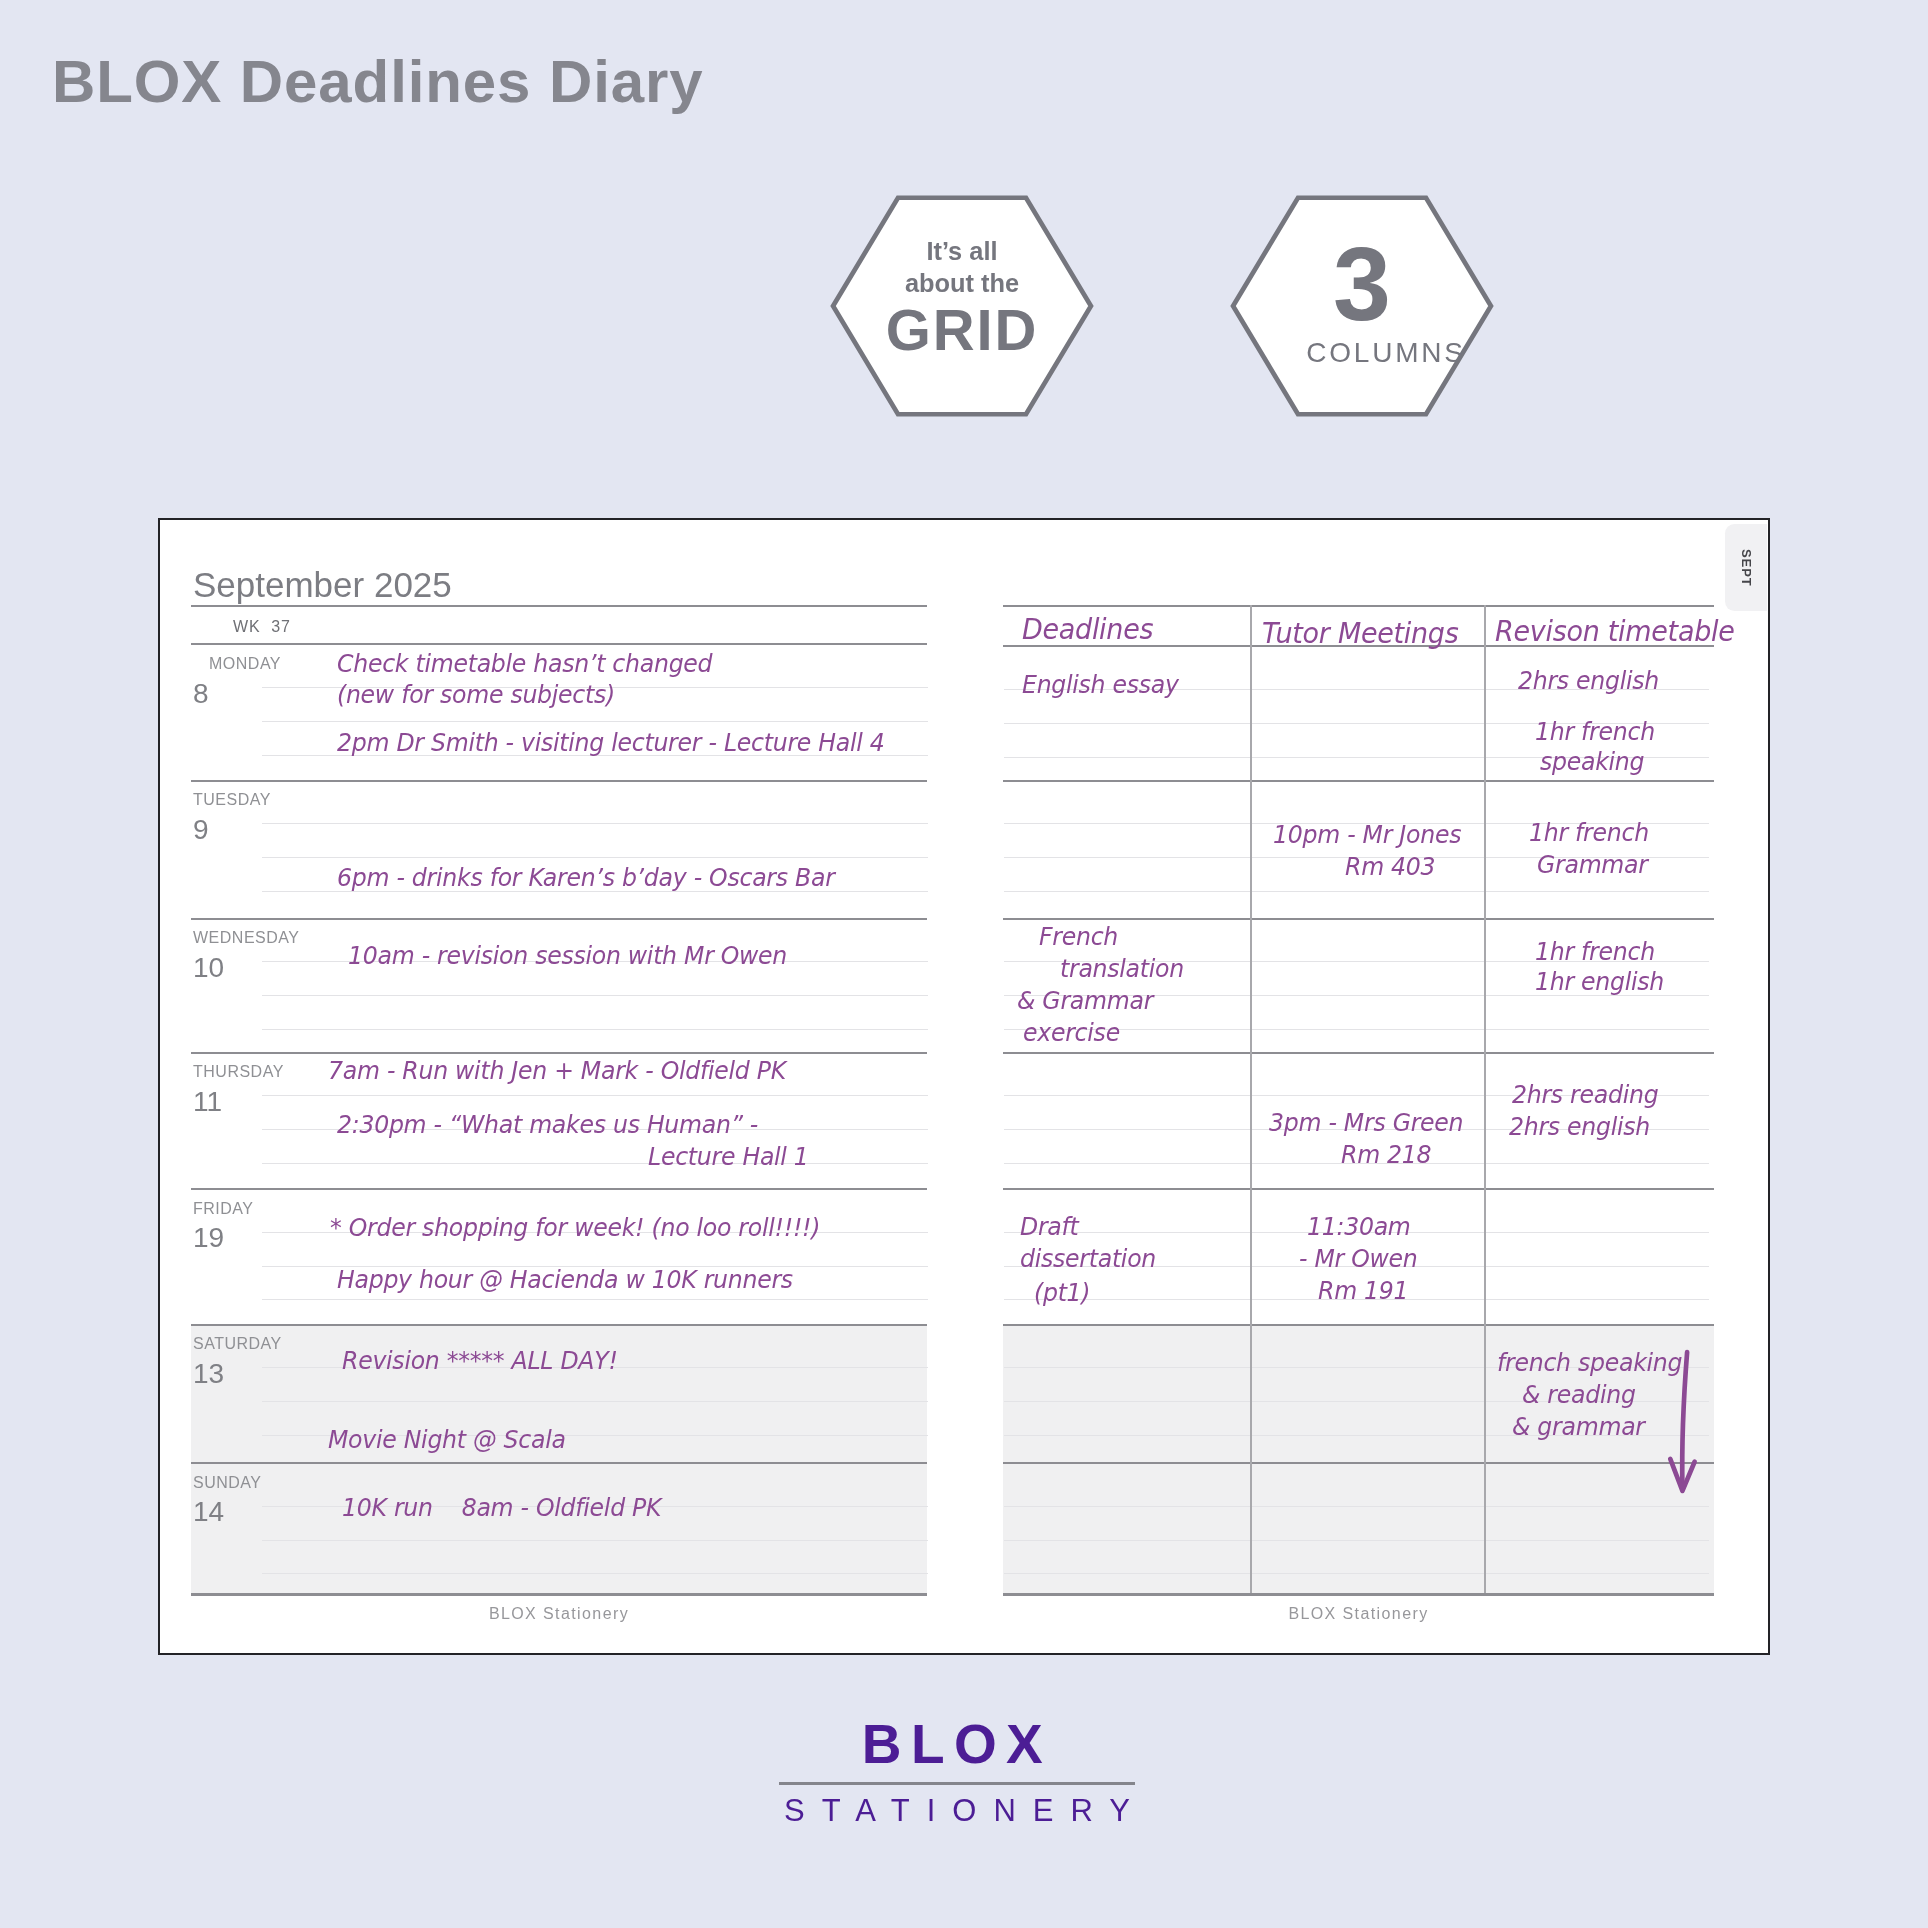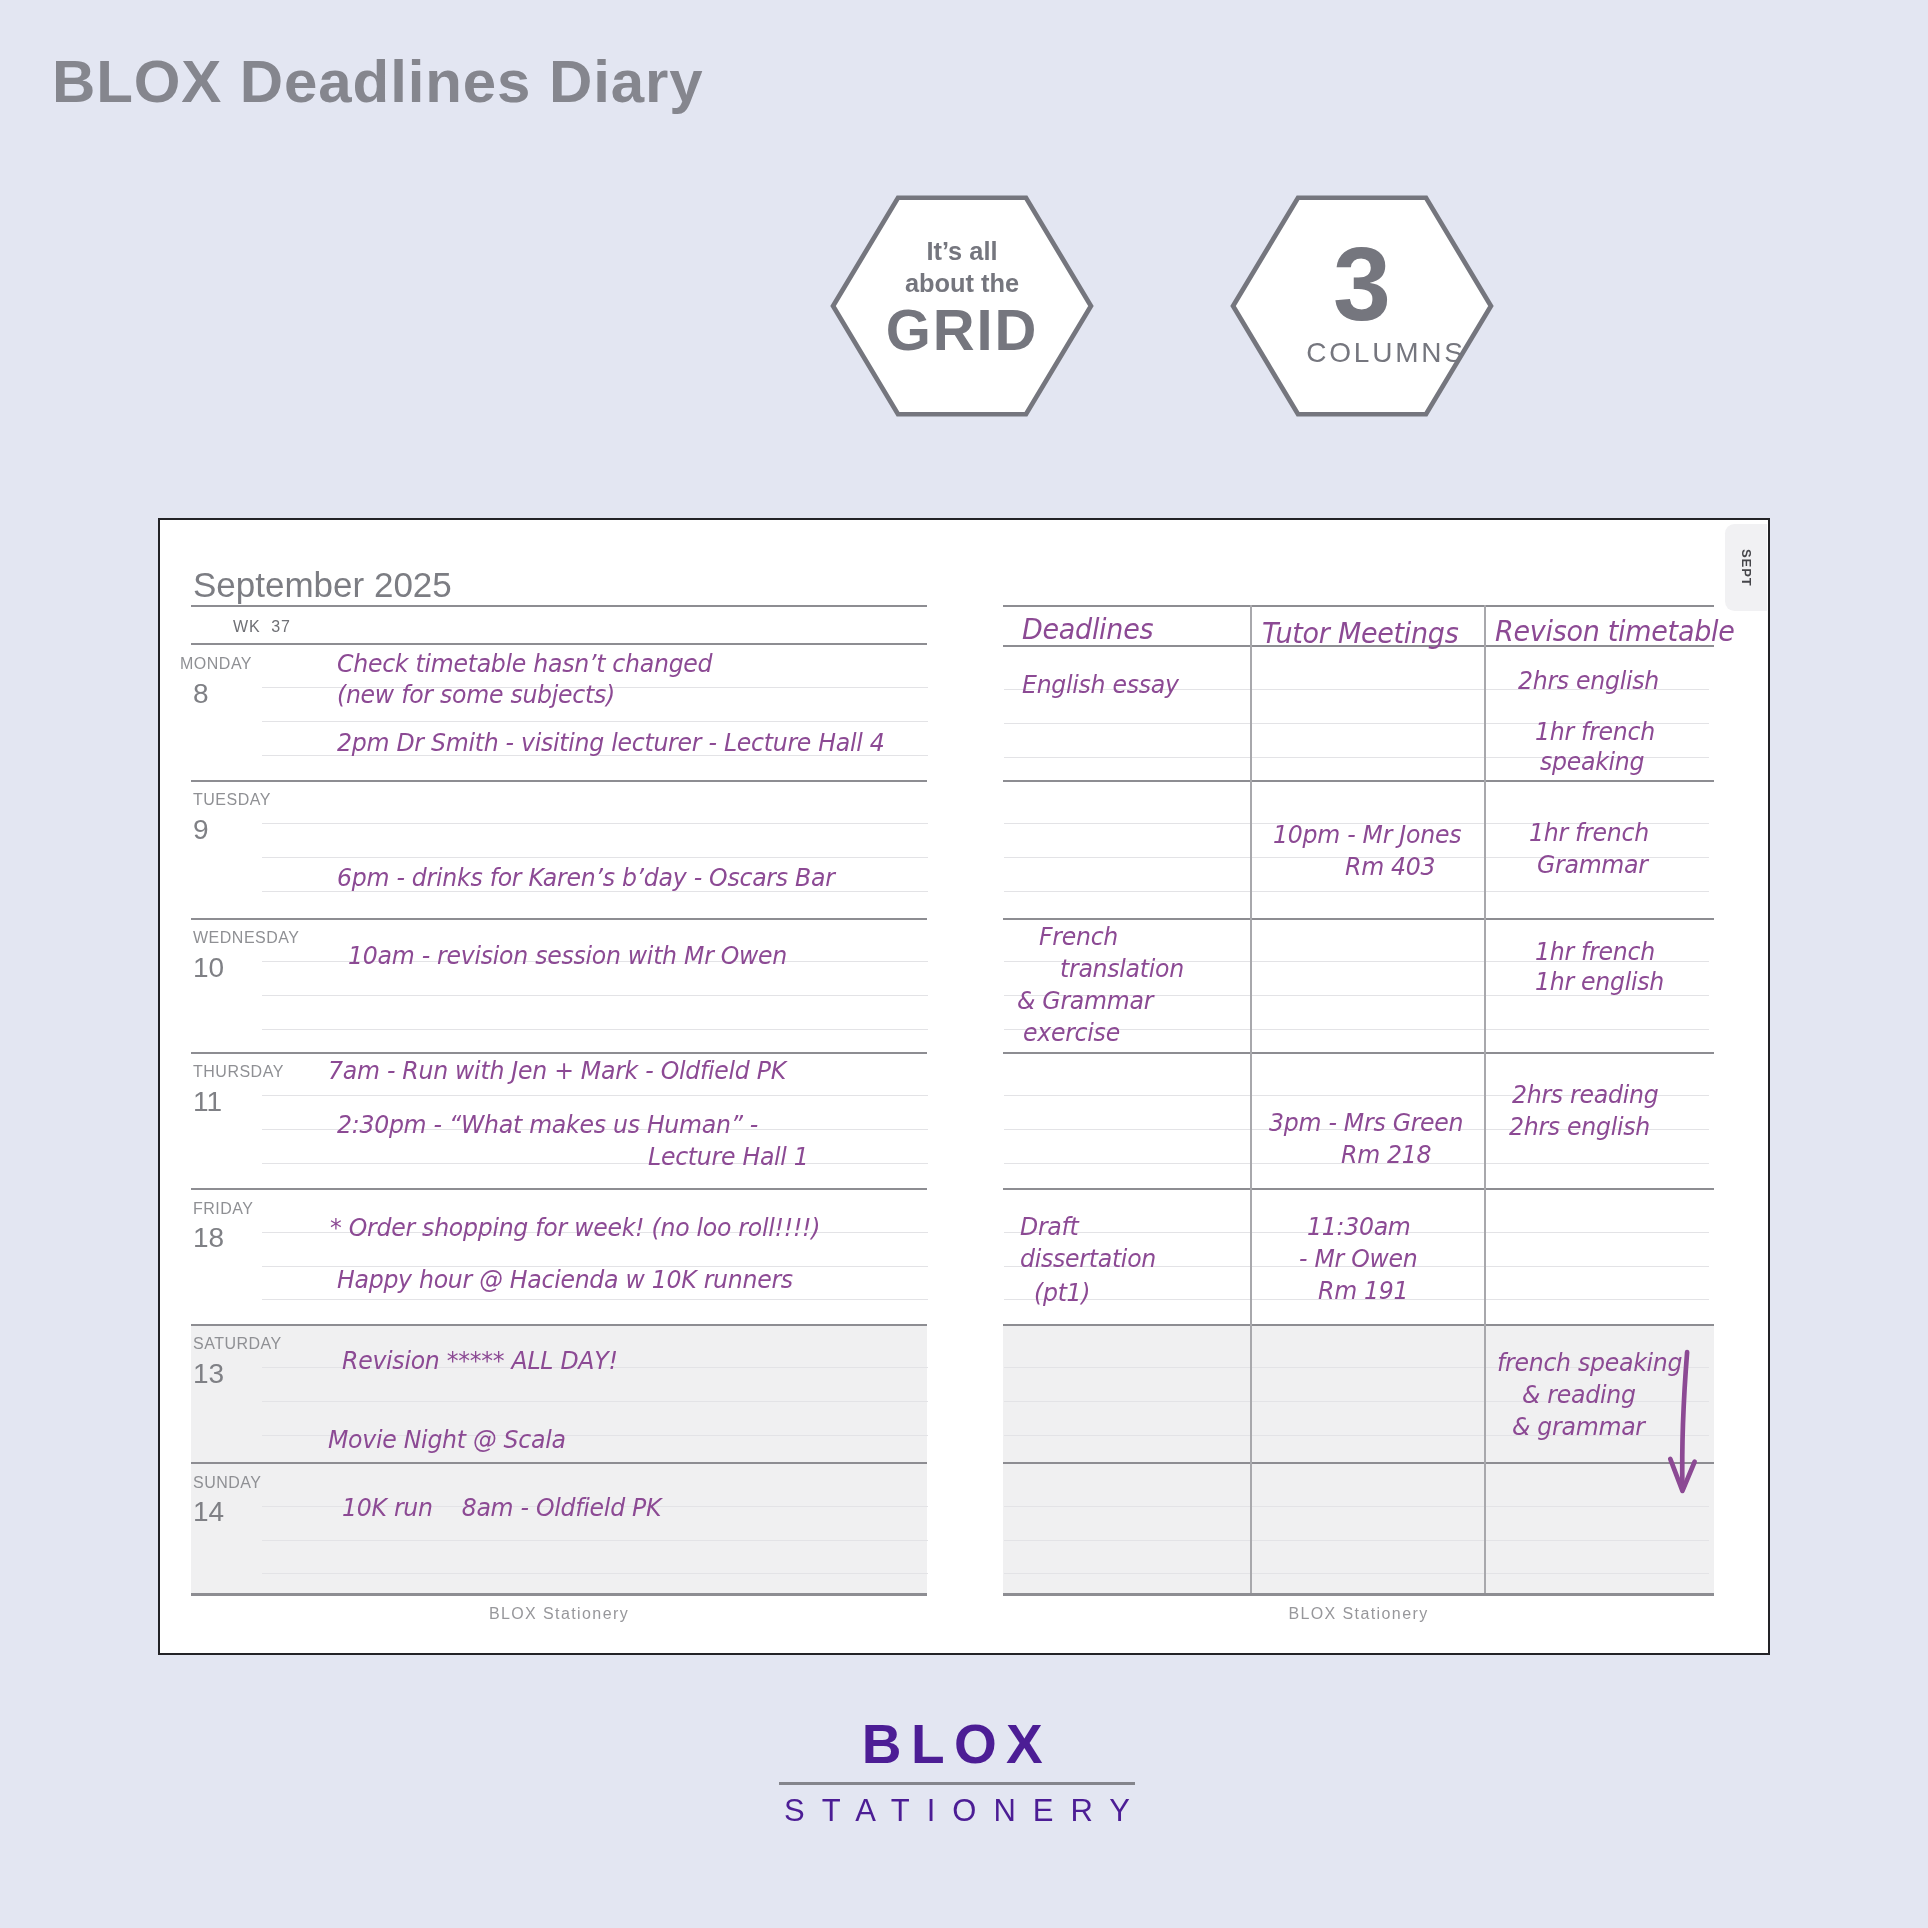--- a/index.html
+++ b/index.html
@@ -141,30 +141,30 @@
     <div style="position: absolute; left: 1003px; top: 645px; width: 711px; height: 1.9px; background: rgb(141, 141, 146); z-index: 4;"></div>
     <div style="position: absolute; left: 1003px; top: 780px; width: 711px; height: 1.9px; background: rgb(141, 141, 146); z-index: 4;"></div>
     <div style="position: absolute; left: 1003px; top: 918px; width: 711px; height: 1.9px; background: rgb(141, 141, 146); z-index: 4;"></div>
     <div style="position: absolute; left: 1003px; top: 1052px; width: 711px; height: 1.9px; background: rgb(141, 141, 146); z-index: 4;"></div>
     <div style="position: absolute; left: 1003px; top: 1188px; width: 711px; height: 1.9px; background: rgb(141, 141, 146); z-index: 4;"></div>
     <div style="position: absolute; left: 1003px; top: 1324px; width: 711px; height: 1.9px; background: rgb(141, 141, 146); z-index: 4;"></div>
     <div style="position: absolute; left: 1003px; top: 1462px; width: 711px; height: 1.9px; background: rgb(141, 141, 146); z-index: 4;"></div>
     <div style="position: absolute; left: 1003px; top: 1593px; width: 711px; height: 2.8px; background: rgb(141, 141, 146); z-index: 4;"></div>
     <div style="position: absolute; left: 1250px; top: 605px; width: 1.9px; height: 988px; background: rgb(168, 168, 172); z-index: 4;"></div>
     <div style="position: absolute; left: 1484px; top: 605px; width: 1.9px; height: 988px; background: rgb(168, 168, 172); z-index: 4;"></div>
-    <div class="day-name" style="position: absolute; left: 180px; top: 655px; z-index: 5;">MONDAY</div>
+    <div class="day-name" style="position: absolute; left: 209px; top: 655px; z-index: 5;">MONDAY</div>
     <div class="day-num" style="position: absolute; left: 193px; top: 678px; z-index: 5;">8</div>
     <div class="day-name" style="position: absolute; left: 193px; top: 791px; z-index: 5;">TUESDAY</div>
     <div class="day-num" style="position: absolute; left: 193px; top: 814px; z-index: 5;">9</div>
     <div class="day-name" style="position: absolute; left: 193px; top: 929px; z-index: 5;">WEDNESDAY</div>
     <div class="day-num" style="position: absolute; left: 193px; top: 952px; z-index: 5;">10</div>
     <div class="day-name" style="position: absolute; left: 193px; top: 1063px; z-index: 5;">THURSDAY</div>
     <div class="day-num" style="position: absolute; left: 193px; top: 1086px; z-index: 5;">11</div>
     <div class="day-name" style="position: absolute; left: 193px; top: 1200px; z-index: 5;">FRIDAY</div>
-    <div class="day-num" style="position: absolute; left: 193px; top: 1222px; z-index: 5;">18</div>
+    <div class="day-num" style="position: absolute; left: 193px; top: 1222px; z-index: 5;">19</div>
     <div class="day-name" style="position: absolute; left: 193px; top: 1335px; z-index: 5;">SATURDAY</div>
     <div class="day-num" style="position: absolute; left: 193px; top: 1358px; z-index: 5;">13</div>
     <div class="day-name" style="position: absolute; left: 193px; top: 1474px; z-index: 5;">SUNDAY</div>
     <div class="day-num" style="position: absolute; left: 193px; top: 1496px; z-index: 5;">14</div>
     <div class="hw" style="position: absolute; left: 337px; top: 648px;">Check timetable hasn’t changed</div>
     <div class="hw" style="position: absolute; left: 337px; top: 679px;">(new for some subjects)</div>
     <div class="hw" style="position: absolute; left: 337px; top: 727px;">2pm Dr Smith - visiting lecturer - Lecture Hall 4</div>
     <div class="hw" style="position: absolute; left: 337px; top: 862px;">6pm - drinks for Karen’s b’day - Oscars Bar</div>
     <div class="hw" style="position: absolute; left: 348px; top: 940px;">10am - revision session with Mr Owen</div>
     <div class="hw" style="position: absolute; left: 328px; top: 1055px;">7am - Run with Jen + Mark - Oldfield PK</div>

